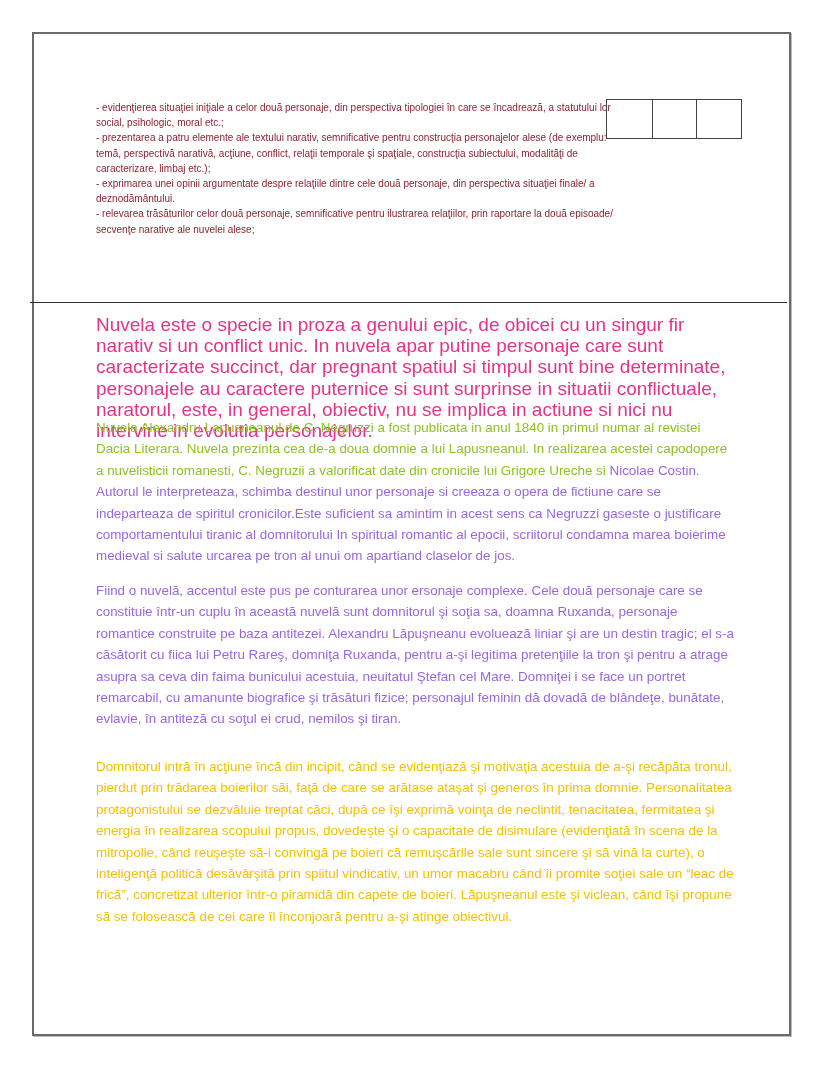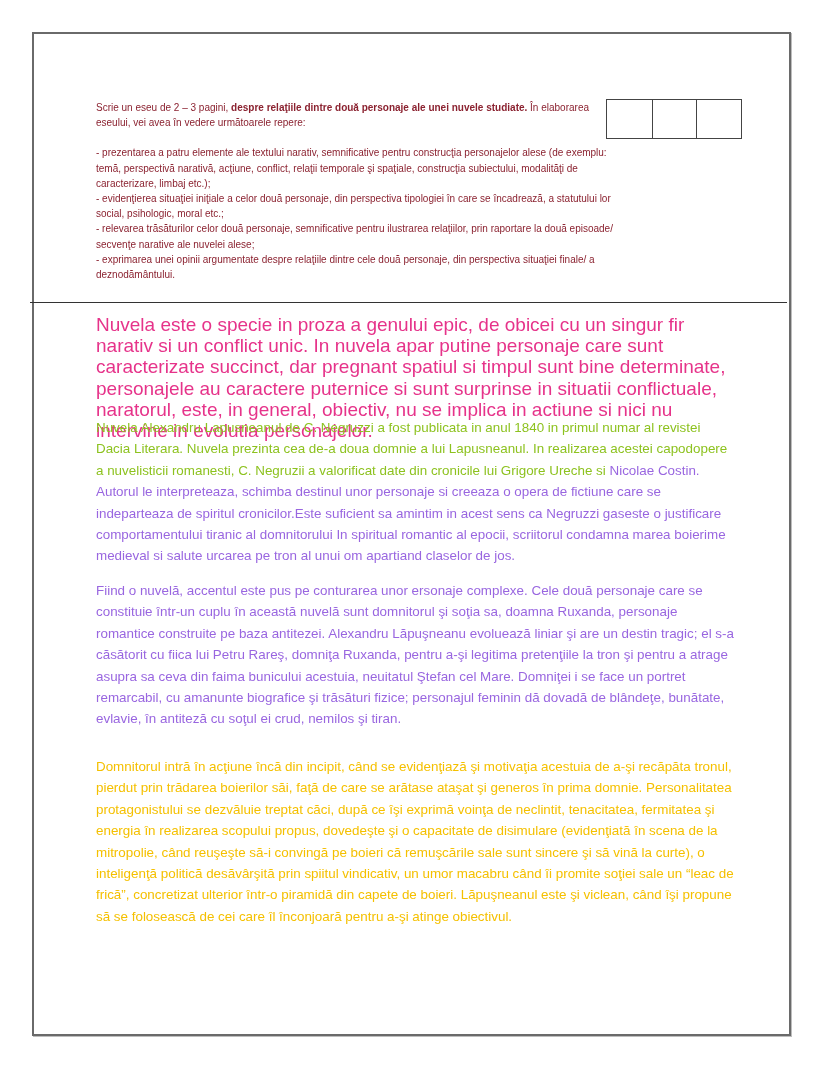--- a/index.html
+++ b/index.html
@@ -39,25 +39,24 @@
     .para4 { top: 756px; color: #f5c000; }
     .green { color: #8dc21f; }
     .purple { color: #9966e0; }
   </style>
 </head>
 <body>
 
 <div class="page-frame"></div>
 
 <div class="instructions">
-  <p class="intro"><span>Scrie un eseu de 2 – 3 pagini, </span><b>despre relaţiile dintre două personaje ale unei nuvele studiate.</b><span> În elaborarea eseului, vei avea în vedere următoarele repere:</span></p>
+  <p>- evidenţierea situaţiei iniţiale a celor două personaje, din perspectiva tipologiei în care se încadrează, a statutului lor social, psihologic, moral etc.;</p>
   <p>- prezentarea a patru elemente ale textului narativ, semnificative pentru construcţia personajelor alese (de exemplu: temă, perspectivă narativă, acţiune, conflict, relaţii temporale şi spaţiale, construcţia subiectului, modalităţi de caracterizare, limbaj etc.);</p>
-  <p>- evidenţierea situaţiei iniţiale a celor două personaje, din perspectiva tipologiei în care se încadrează, a statutului lor social, psihologic, moral etc.;</p>
+  <p>- exprimarea unei opinii argumentate despre relaţiile dintre cele două personaje, din perspectiva situaţiei finale/ a deznodământului.</p>
   <p>- relevarea trăsăturilor celor două personaje, semnificative pentru ilustrarea relaţiilor, prin raportare la două episoade/ secvenţe narative ale nuvelei alese;</p>
-  <p>- exprimarea unei opinii argumentate despre relaţiile dintre cele două personaje, din perspectiva situaţiei finale/ a deznodământului.</p>
 </div>
 
 <div class="score-box">
   <div class="score-cell"></div>
   <div class="score-cell"></div>
   <div class="score-cell"></div>
 </div>
 
 <div class="divider"></div>
 

